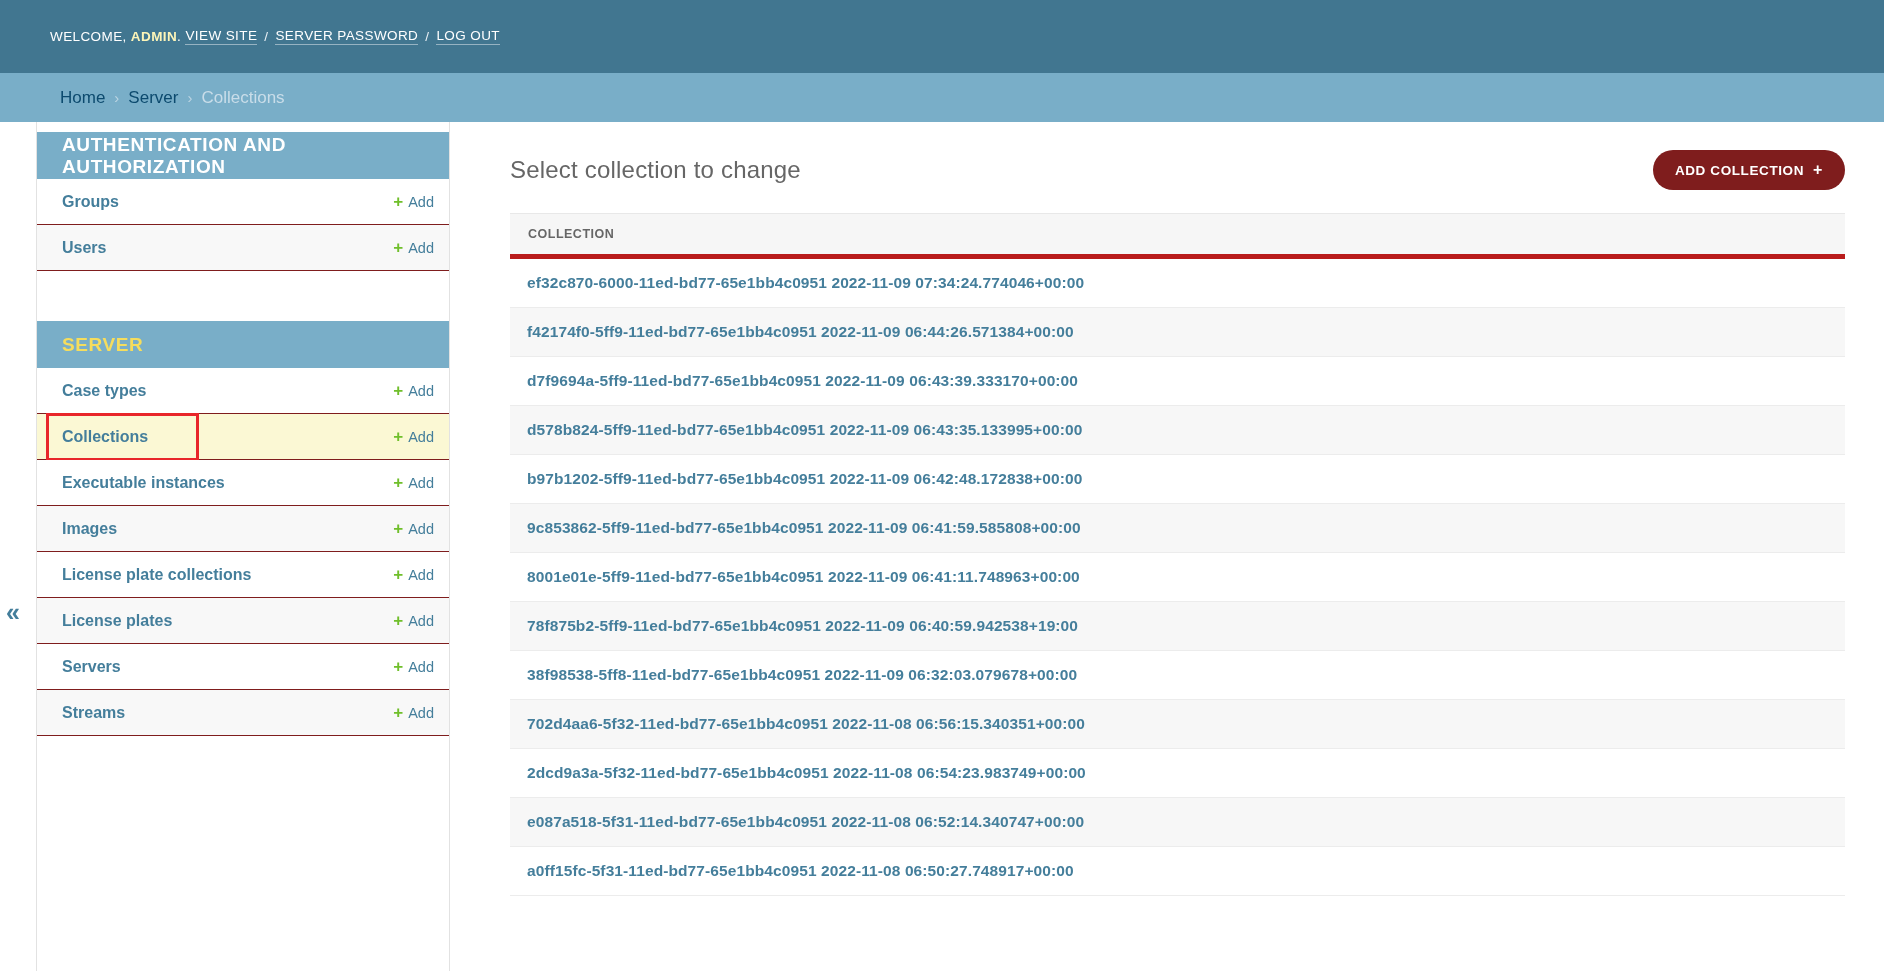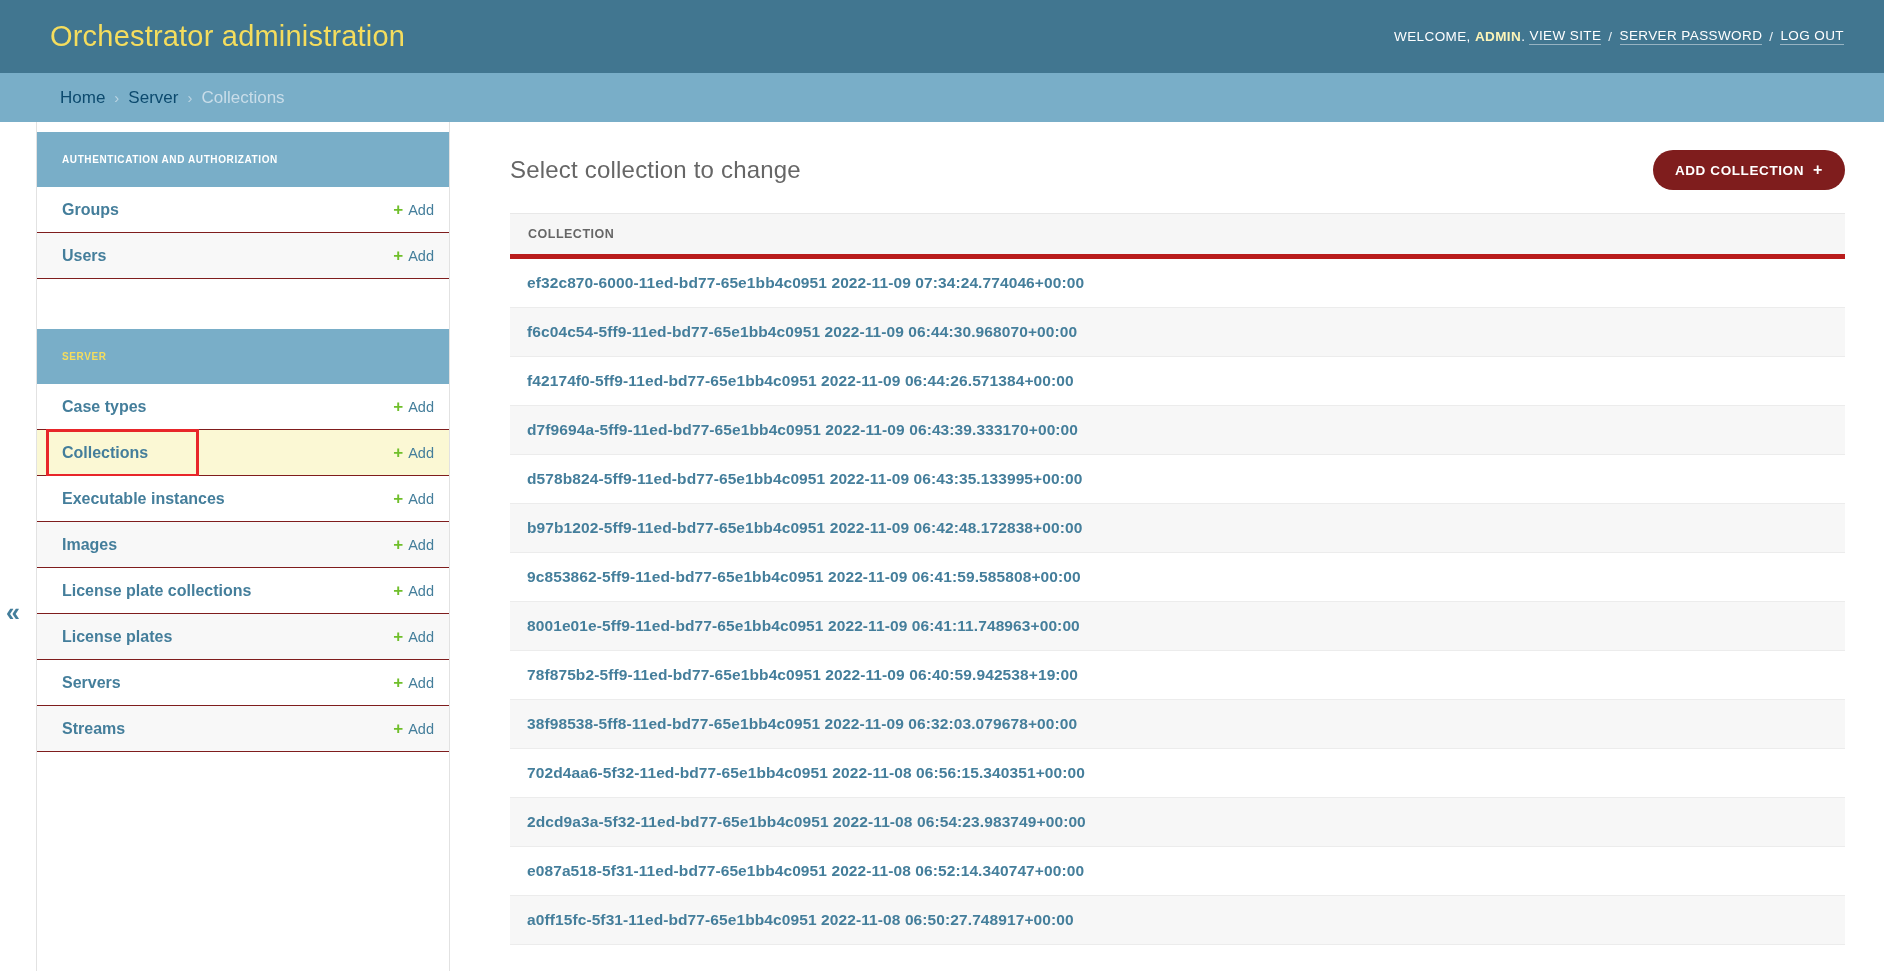--- a/index.html
+++ b/index.html
@@ -20,21 +20,21 @@
   .breadcrumbs a { color:#0c4a6e; }
   .breadcrumbs .crumb-sep { margin:0 9px; color:#bcd5e3; font-size:15px; }
 
   
   .page { display:flex; height:849px; align-items:stretch; }
   .nav-strip { width:36px; position:relative; flex:0 0 36px; }
   .collapse-toggle { position:absolute; left:6px; top:478px; color:#447e9b; font-size:25px; font-weight:bold; line-height:1; cursor:pointer; }
 
   .sidebar { width:414px; flex:0 0 414px; border-left:1px solid #e2e2e2; border-right:1px solid #e2e2e2; padding-top:10px; background:#fff; }
   .app-module { margin-bottom:50px; }
-  .caption { display:flex; align-items:center; height:55px; background:#79aec8; color:#fff; font-weight:bold; font-size:10px; letter-spacing:0.6px; padding-left:25px; }
+  .caption { display:flex; align-items:center; height:47px; background:#79aec8; color:#fff; font-weight:bold; font-size:19px; letter-spacing:0.6px; padding-left:25px; }
   .caption.current-app { color:#f5dd5d; }
   .model-row { height:46px; display:flex; align-items:center; justify-content:space-between; padding:0 15px 0 25px; border-bottom:1px solid #7f1d1d; position:relative; background:#fff; }
   .app-module .model-row:nth-child(odd) { background:#f8f8f8; }
   .app-module .model-row.current { background:#fbf8d4; }
   .model-link { color:#447e9b; font-weight:bold; font-size:16px; }
   .add-link { color:#447e9b; font-size:14.5px; display:flex; align-items:center; }
   .add-link .plus { color:#70bf2b; font-weight:bold; font-size:17px; margin-right:5px; line-height:1; }
   .annotation-box { position:absolute; left:9px; top:-1px; width:153px; height:48px; border:3px solid #e8262a; pointer-events:none; }
 
   
@@ -47,21 +47,20 @@
   .result-table { margin-top:21px; }
   .thead { height:46px; background:#f6f6f6; border-top:1px solid #e8e8e8; border-bottom:5px solid #b91c1c; display:flex; align-items:center; padding-left:18px; color:#666; font-weight:bold; font-size:12.5px; letter-spacing:0.5px; }
   .trow { height:49px; display:flex; align-items:center; padding-left:17px; border-bottom:1px solid #ececec; background:#fff; }
   .result-table .trow:nth-child(odd) { background:#f7f7f7; }
   .row-link { color:#447e9b; font-weight:bold; font-size:15.5px; letter-spacing:0.1px; }
 </style>
 </head>
 <body>
 
 <div class="header">
-  <a class="site-title">Orchestrator administration</a>
   <div class="user-tools">
     <span>WELCOME, </span>
     <span class="uname">ADMIN</span>
     <span>. </span>
     <a class="tool-link">VIEW SITE</a>
     <span class="sep">/</span>
     <a class="tool-link">SERVER PASSWORD</a>
     <span class="sep">/</span>
     <a class="tool-link">LOG OUT</a>
   </div>
@@ -172,23 +171,20 @@
         <span class="btn-plus">+</span>
       </button>
     </div>
 
     <div class="result-table">
       <div class="thead">COLLECTION</div>
       <div class="trow">
           <a class="row-link">ef32c870-6000-11ed-bd77-65e1bb4c0951 2022-11-09 07:34:24.774046+00:00</a>
         </div>
       <div class="trow">
-          <a class="row-link">f6c04c54-5ff9-11ed-bd77-65e1bb4c0951 2022-11-09 06:44:30.968070+00:00</a>
-        </div>
-      <div class="trow">
           <a class="row-link">f42174f0-5ff9-11ed-bd77-65e1bb4c0951 2022-11-09 06:44:26.571384+00:00</a>
         </div>
       <div class="trow">
           <a class="row-link">d7f9694a-5ff9-11ed-bd77-65e1bb4c0951 2022-11-09 06:43:39.333170+00:00</a>
         </div>
       <div class="trow">
           <a class="row-link">d578b824-5ff9-11ed-bd77-65e1bb4c0951 2022-11-09 06:43:35.133995+00:00</a>
         </div>
       <div class="trow">
           <a class="row-link">b97b1202-5ff9-11ed-bd77-65e1bb4c0951 2022-11-09 06:42:48.172838+00:00</a>

